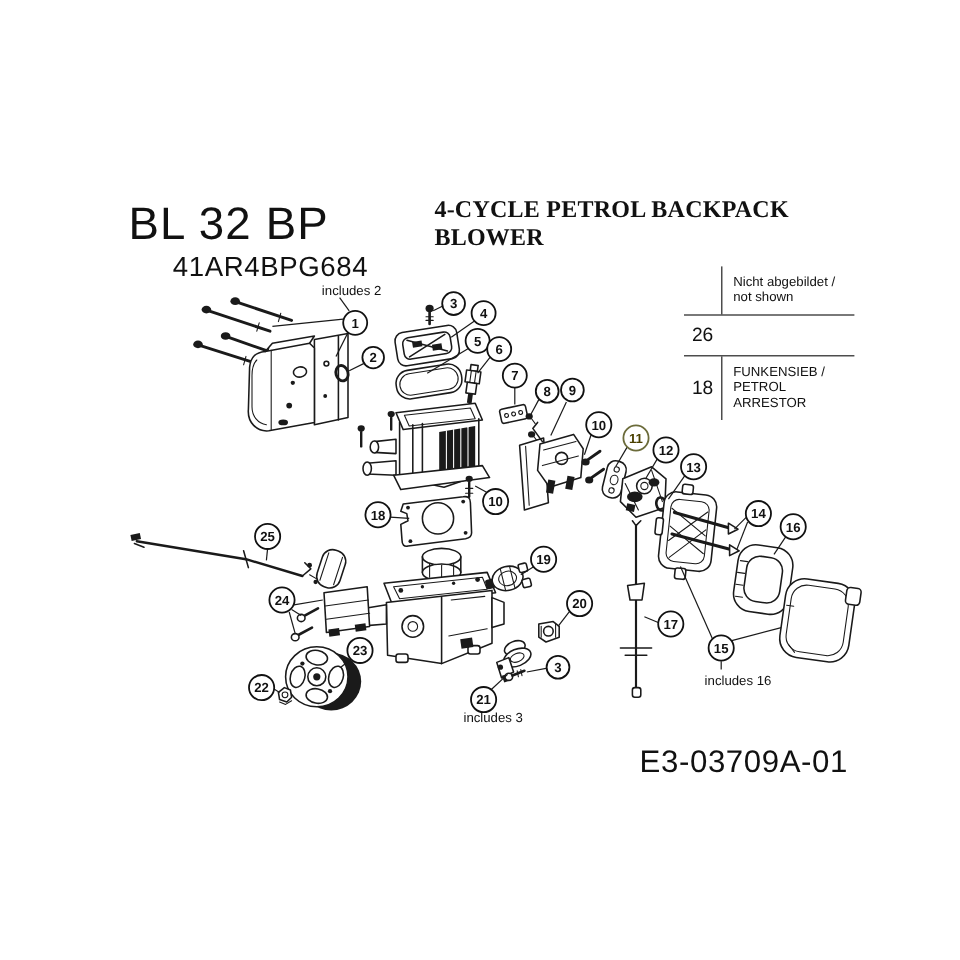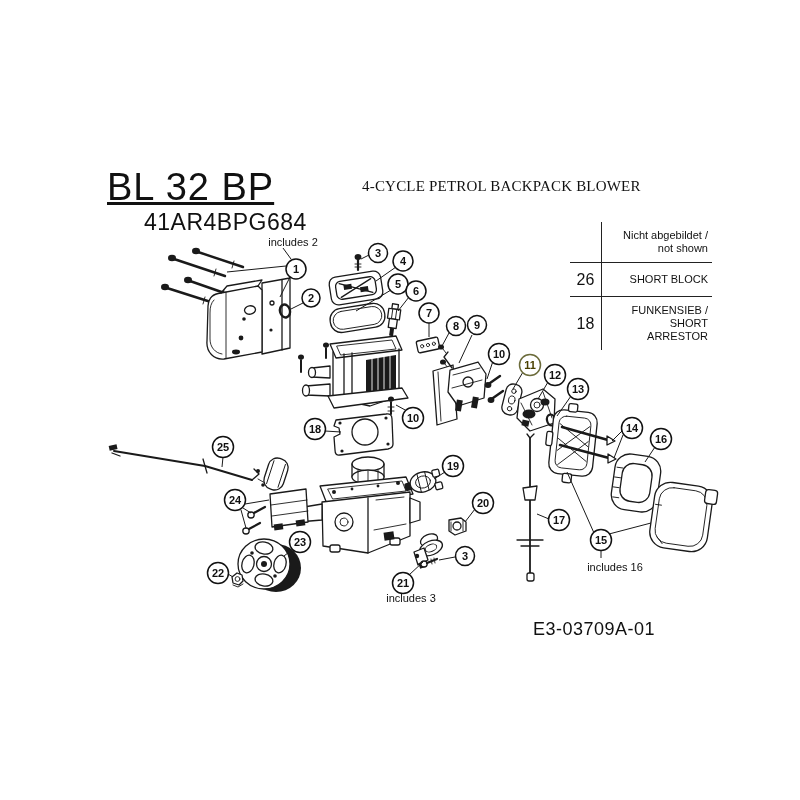--- a/index.html
+++ b/index.html
@@ -1,29 +1,29 @@
 <!DOCTYPE html>
 <html><head>
 <meta charset="utf-8">
 <style>
   html,body{margin:0;padding:0;}
   body{
     width:800px;height:800px;position:relative;background:#fff;
     font-family:"Liberation Sans",sans-serif;color:#111;overflow:hidden;
   }
-  .model-title{position:absolute;left:107px;top:166px;font-size:38px;letter-spacing:1px;text-decoration:underline;}
+  .model-title{position:absolute;left:107px;top:166px;font-size:38px;letter-spacing:1px;}
   .model-code{position:absolute;left:108px;top:209px;font-size:23px;letter-spacing:0.5px;margin-left:36px;}
   .product-title{
-    position:absolute;left:362px;top:178px;width:345px;
-    font-family:"Liberation Serif",serif;font-weight:normal;font-size:15px;letter-spacing:0.2px;
+    position:absolute;left:362px;top:164px;width:345px;
+    font-family:"Liberation Serif",serif;font-weight:bold;font-size:20px;letter-spacing:0.2px;
   }
-  .doc-number{position:absolute;left:533px;top:619px;font-size:18px;letter-spacing:0.5px;}
+  .doc-number{position:absolute;left:533px;top:619px;font-size:26px;letter-spacing:0.5px;}
 
   
-  .ns-table{position:absolute;left:570px;top:222px;width:142px;font-size:11px;line-height:13px;text-align:right;}
+  .ns-table{position:absolute;left:570px;top:222px;width:142px;font-size:11px;line-height:13px;}
   .ns-row{display:flex;align-items:stretch;}
   .ns-row.bordered{border-top:1.5px solid #222;}
   .ns-num{width:31px;display:flex;align-items:center;justify-content:center;font-size:16px;}
   .ns-desc{flex:1;border-left:1.5px solid #222;padding:7px 4px 7px 9px;display:flex;flex-direction:column;justify-content:center;}
   .ns-head{min-height:36px;}
   .ns-r1{min-height:33px;}
   .ns-r2{min-height:50px;}
 
   svg{position:absolute;left:0;top:0;}
   .ln{fill:none;stroke:#1a1a1a;stroke-width:1.3;stroke-linecap:round;stroke-linejoin:round;}
@@ -45,29 +45,26 @@
 <div class="ns-table">
   <div class="ns-row ns-head">
     <div class="ns-num"></div>
     <div class="ns-desc">
       <span>Nicht abgebildet /</span>
       <span>not shown</span>
     </div>
   </div>
   <div class="ns-row ns-r1 bordered">
     <div class="ns-num">26</div>
-    <div class="ns-desc">
-      <span>SHORT BLOCK</span>
-    </div>
   </div>
   <div class="ns-row ns-r2 bordered">
     <div class="ns-num">18</div>
     <div class="ns-desc">
       <span>FUNKENSIEB /</span>
-      <span>SHORT ARRESTOR</span>
+      <span>PETROL ARRESTOR</span>
     </div>
   </div>
 </div>
 
 <div class="doc-number">E3-03709A-01</div>
 
 <svg width="800" height="800" viewBox="0 0 800 800">
 
   <g>
     <line class="ln" style="stroke-width:2.4" x1="174" y1="259" x2="225" y2="276"></line>

